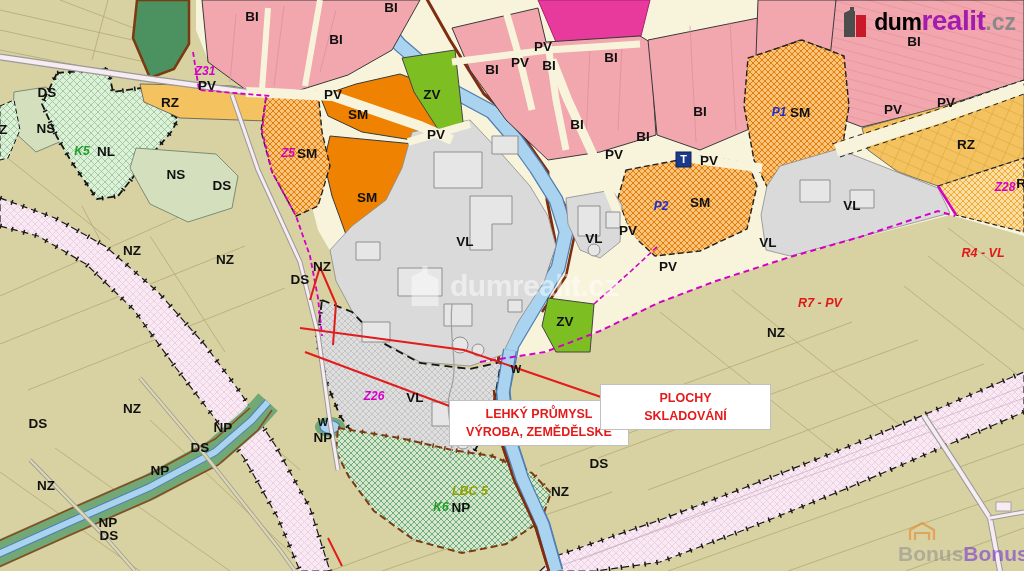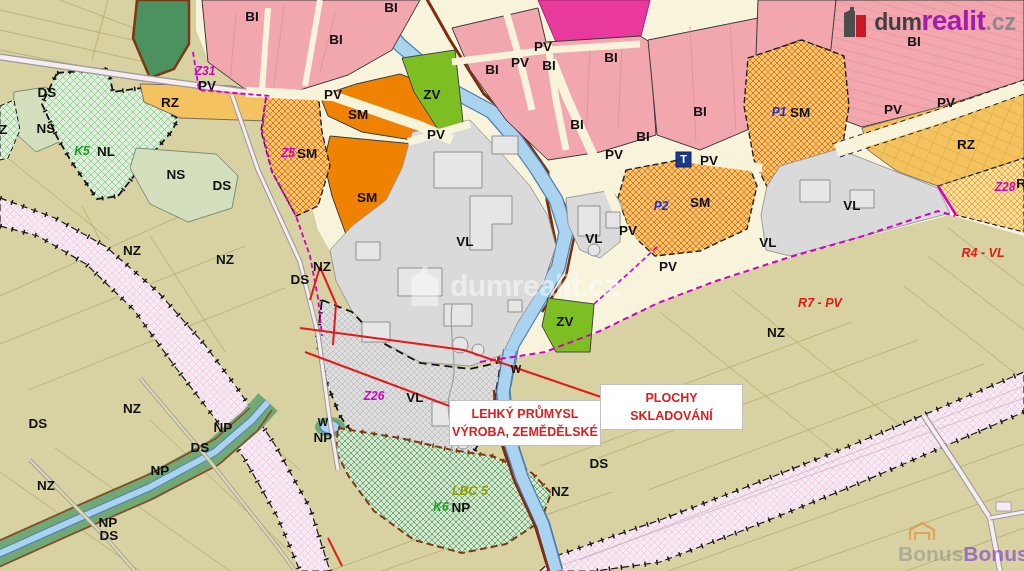--- a/index.html
+++ b/index.html
@@ -9,23 +9,23 @@
   .lbl{font-family:"Liberation Sans",sans-serif;text-anchor:middle;dominant-baseline:middle;}
   .z {fill:#101010;font-weight:bold;font-size:13.5px}
   .zs{fill:#101010;font-weight:bold;font-size:11px}
   .m {fill:#d400c8;font-weight:bold;font-style:italic;font-size:12px}
   .b {fill:#1c2fd4;font-weight:bold;font-style:italic;font-size:12px}
   .g {fill:#1e9e28;font-weight:bold;font-style:italic;font-size:12px}
   .o {fill:#96a000;font-weight:bold;font-style:italic;font-size:12.5px}
   .r {fill:#e01818;font-weight:bold;font-style:italic;font-size:12.5px}
   .t {fill:#ffffff;font-weight:bold;font-size:11px;text-anchor:middle;dominant-baseline:middle}
   .ann{position:absolute;background:#ffffff;border:1px solid #c0c0c0;color:#e31b1b;
-       font-weight:bold;font-size:12.5px;line-height:1.45;text-align:center;padding:4px 2px;}
+       font-weight:bold;font-size:12.5px;line-height:1.45;text-align:center;padding:4px 16px;}
   #logo{position:absolute;top:5px;right:8px;display:flex;align-items:center;gap:6px;}
-  #logo .dum{color:#404040;font-weight:bold;font-size:23px;letter-spacing:-.5px}
+  #logo .dum{color:#000000;font-weight:bold;font-size:23px;letter-spacing:-.5px}
   #logo .realit{color:#a21caf;font-weight:bold;font-size:28px;letter-spacing:-.5px}
   #logo .cz{color:#8a8a8a;font-weight:bold;font-size:23px}
   #wm-center{position:absolute;left:408px;top:266px;display:flex;align-items:center;gap:8px;
              opacity:.5;pointer-events:none}
   #wm-center .wmtxt{color:#ffffff;font-weight:bold;font-size:30px;letter-spacing:-.5px}
   #wm-bonus{position:absolute;left:898px;top:522px;opacity:.55;pointer-events:none;text-align:center}
   #wm-bonus .real{color:#8d8d8d;font-weight:bold;font-size:21px}
   #wm-bonus .bonus{color:#6d28d9;font-weight:bold;font-size:21px}
   #wm-bonus .bcz{color:#8d8d8d;font-weight:bold;font-size:12px}
 </style>

